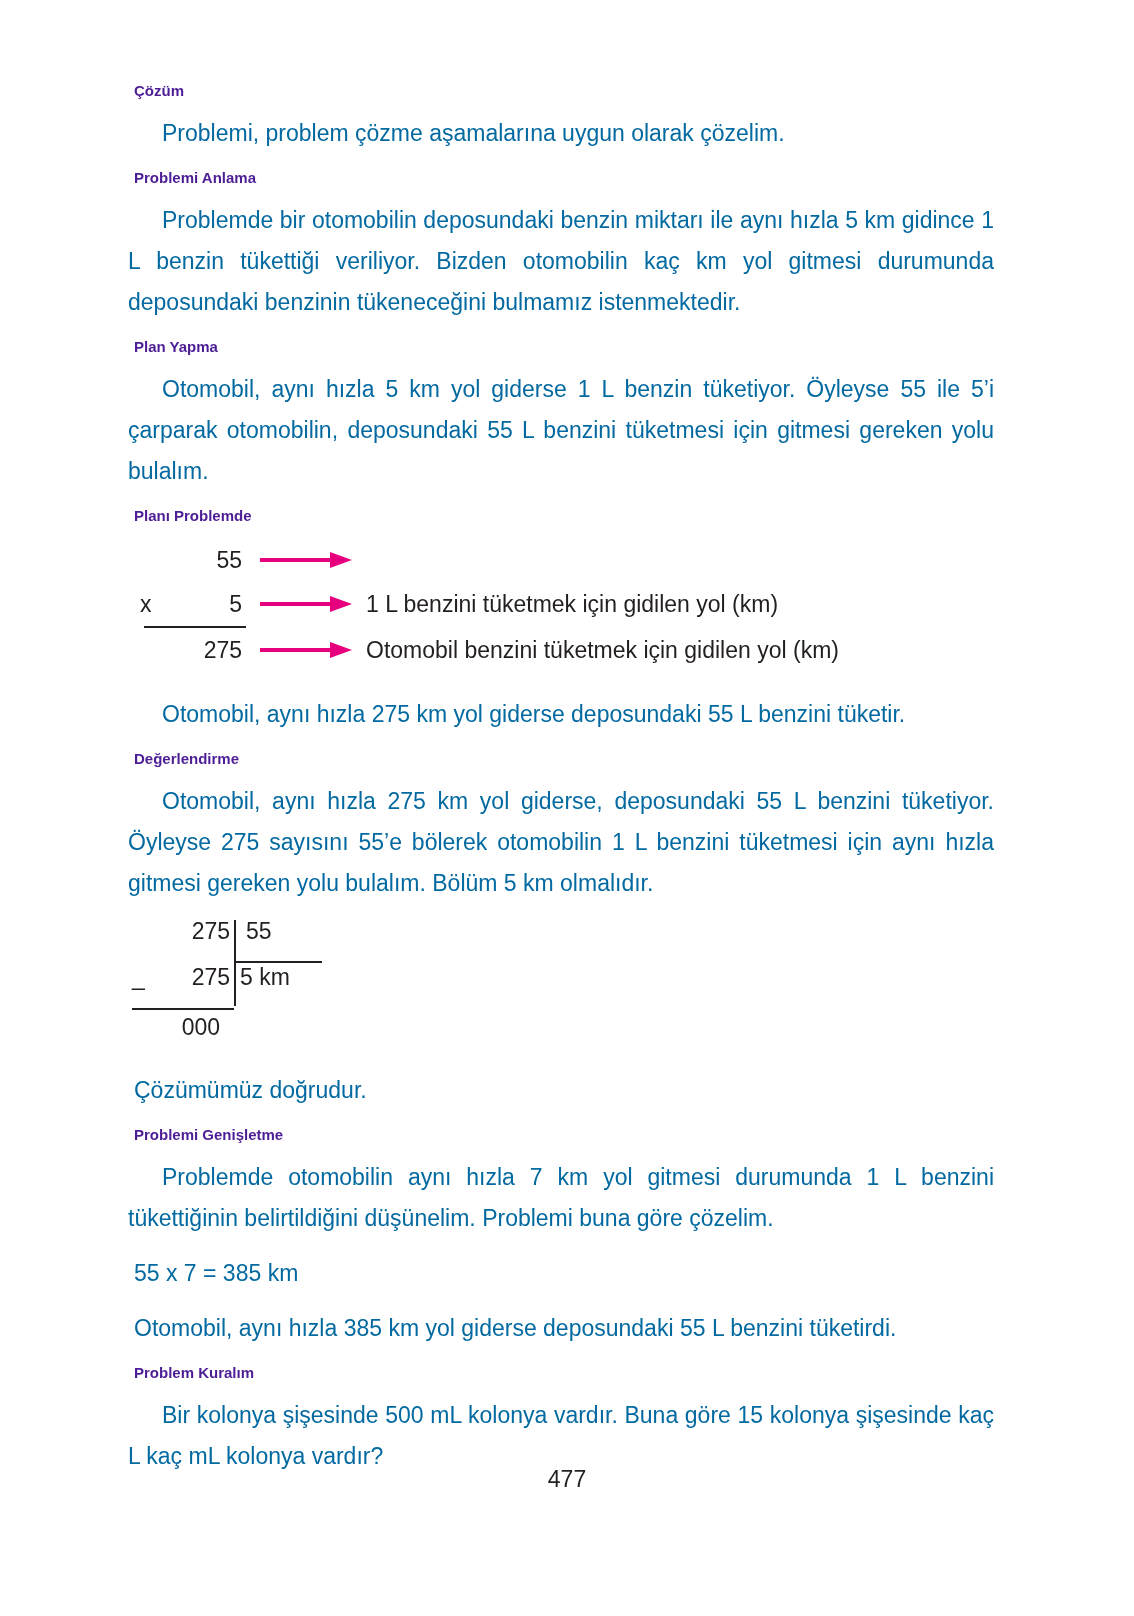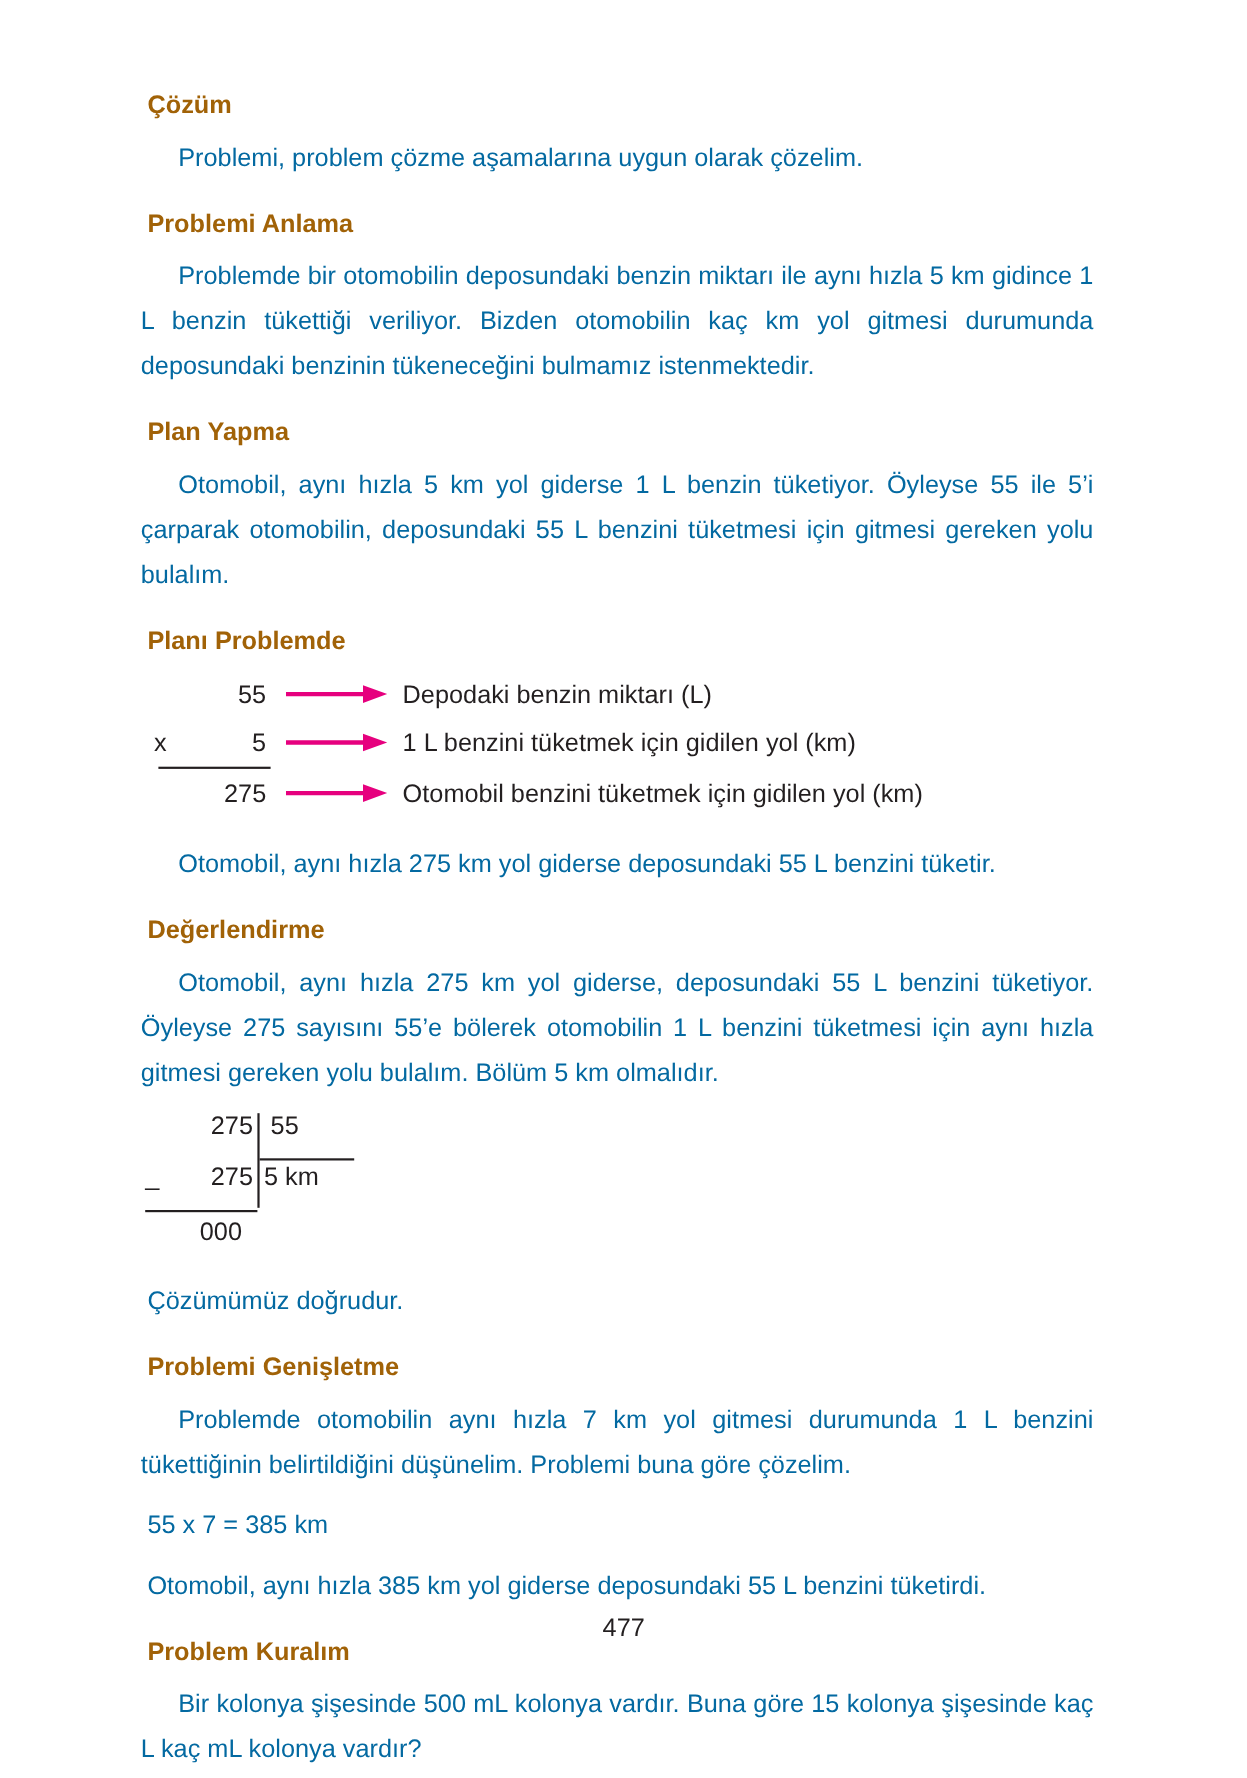--- a/index.html
+++ b/index.html
@@ -22,29 +22,29 @@
     height: 1616px;
     background: #ffffff;
   }
   .content {
     position: absolute;
     left: 128px;
     top: 82px;
     width: 866px;
   }
   h2.section-heading {
-    color: #a16207;
-    font-size: 23px;
+    color: #4c1d95;
+    font-size: 15px;
     font-weight: bold;
     margin: 0;
     padding: 0;
     line-height: 1.2;
   }
   .heading-block {
-    margin-top: 26px;
+    margin-top: 15px;
     margin-bottom: 13px;
     padding-left: 6px;
   }
   .heading-block.first {
     margin-top: 0;
   }
   p.para {
     font-size: 23px;
     line-height: 41px;
     margin: 0 0 0 0;
@@ -198,21 +198,20 @@
     <div class="mult-block">
       <div class="mult-row">
         <span class="mult-opcol"></span>
         <span class="mult-numcol">55</span>
         <span class="arrow">
           <svg width="92" height="22" viewBox="0 0 92 22" xmlns="http://www.w3.org/2000/svg">
             <line x1="0" y1="11" x2="74" y2="11" stroke="#e6007e" stroke-width="4"></line>
             <polygon points="70,3 92,11 70,19" fill="#e6007e"></polygon>
           </svg>
         </span>
-        <span class="mult-label">Depodaki benzin miktarı (L)</span>
       </div>
 
       <div class="mult-row">
         <span class="mult-opcol">x</span>
         <span class="mult-numcol">5</span>
         <span class="arrow">
           <svg width="92" height="22" viewBox="0 0 92 22" xmlns="http://www.w3.org/2000/svg">
             <line x1="0" y1="11" x2="74" y2="11" stroke="#e6007e" stroke-width="4"></line>
             <polygon points="70,3 92,11 70,19" fill="#e6007e"></polygon>
           </svg>

